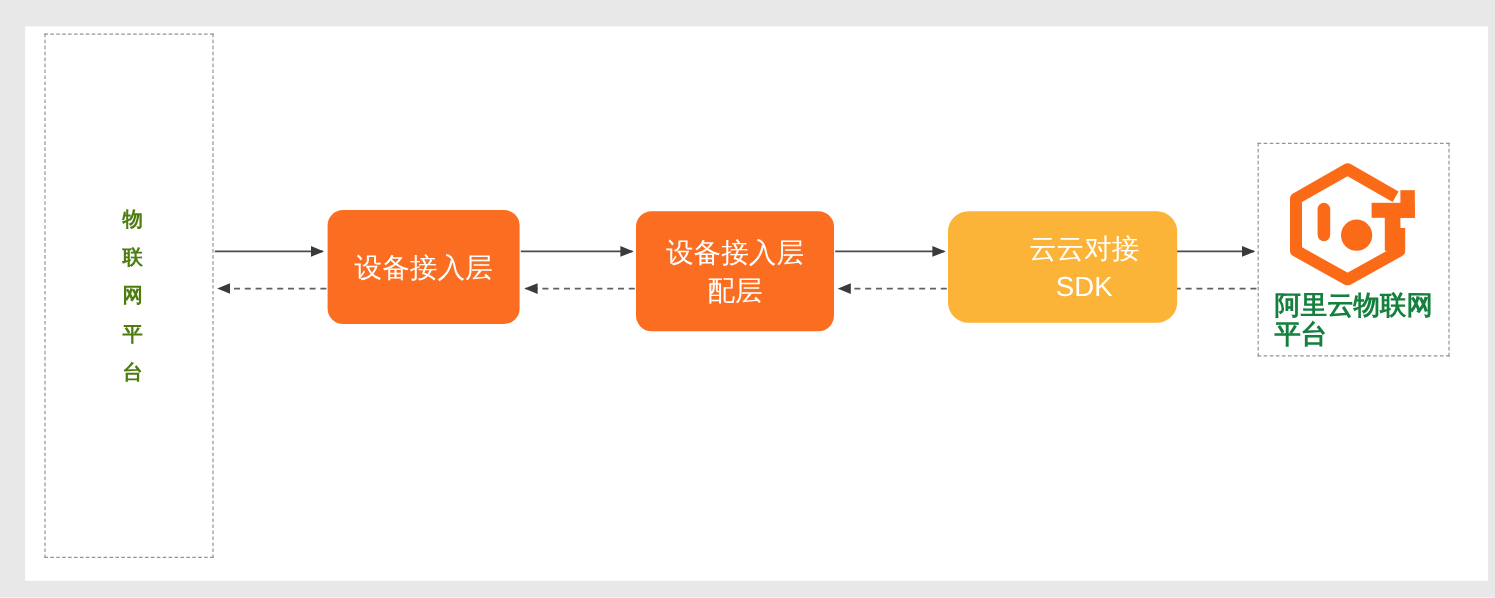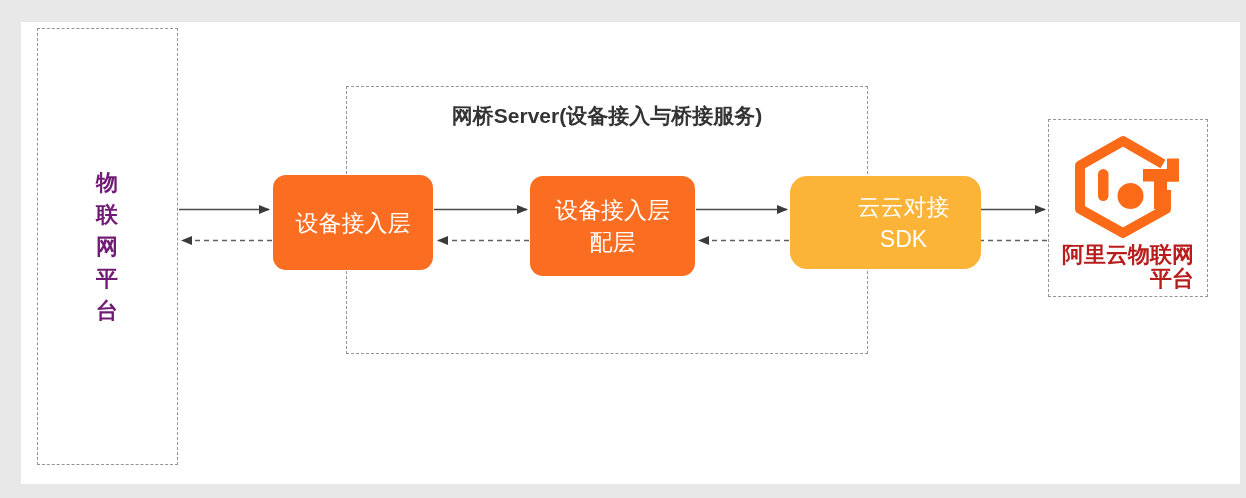--- a/index.html
+++ b/index.html
@@ -15,22 +15,22 @@
   }
   .dashed-box {
     position:absolute; border:1px dashed #949494; background:#ffffff;
     box-sizing:border-box;
   }
   .left-box {
     left:37px; top:28px; width:141px; height:437px;
     display:flex; align-items:center; justify-content:center;
   }
   .vertical-label {
-    width:23px; font-size:22px; font-weight:700; line-height:32px;
-    word-break:break-all; text-align:left; color:#701a75;
+    width:23px; font-size:17px; font-weight:700; line-height:32px;
+    word-break:break-all; text-align:right; color:#4d7c0f;
   }
   .bridge-container {
     left:346px; top:86px; width:522px; height:268px;
     background:transparent;
   }
   .bridge-title {
     position:absolute; top:15px; left:0; right:0;
     text-align:center; font-size:21px; font-weight:600; color:#333;
     white-space:nowrap;
   }
@@ -46,39 +46,36 @@
   .node-protocol { left:530px; top:176px; width:165px; height:100px; }
   .node-sdk      { left:790px; top:176px; width:155px; height:93px;padding-left:36px; }
   .right-box {
     left:1048px; top:119px; width:160px; height:178px;
     display:flex; flex-direction:column; align-items:center;
     background:#ffffff;
   }
   .logo-svg { margin-top:14px; display:block; }
   .right-label {
     margin-top:5px; font-size:22px; font-weight:700; line-height:24px;
-    text-align:right; color:#b91c1c; white-space:pre-line;
+    text-align:left; color:#15803d; white-space:pre-line;
   }
   .arrows { position:absolute; left:0; top:0; pointer-events:none; }
   .arrow-solid  { stroke:#4c4c4c; stroke-width:1.6; }
   .arrow-dashed { stroke:#606060; stroke-width:1.5; stroke-dasharray:5 4; }
 </style>
 </head>
 <body>
 
 <div class="stage">
   <div class="card"></div>
 
   <div class="dashed-box left-box">
     <div class="vertical-label">物联网平台</div>
   </div>
 
-  <div class="dashed-box bridge-container">
-    <div class="bridge-title">网桥Server(设备接入与桥接服务)</div>
-  </div>
 
   <svg class="arrows" width="1246" height="498" viewBox="0 0 1246 498">
     <defs>
       <marker id="ah" viewBox="0 0 11 9" markerWidth="11" markerHeight="9" refX="10" refY="4.5" orient="auto" markerUnits="userSpaceOnUse">
         <path d="M0 0 L11 4.5 L0 9 Z" fill="#3a3a3a"></path>
       </marker>
     </defs>
     <line class="arrow-solid" x1="179" y1="209.5" x2="269" y2="209.5" marker-end="url(#ah)"></line>
     <line class="arrow-solid" x1="434" y1="209.5" x2="527" y2="209.5" marker-end="url(#ah)"></line>
     <line class="arrow-solid" x1="696" y1="209.5" x2="787" y2="209.5" marker-end="url(#ah)"></line>

